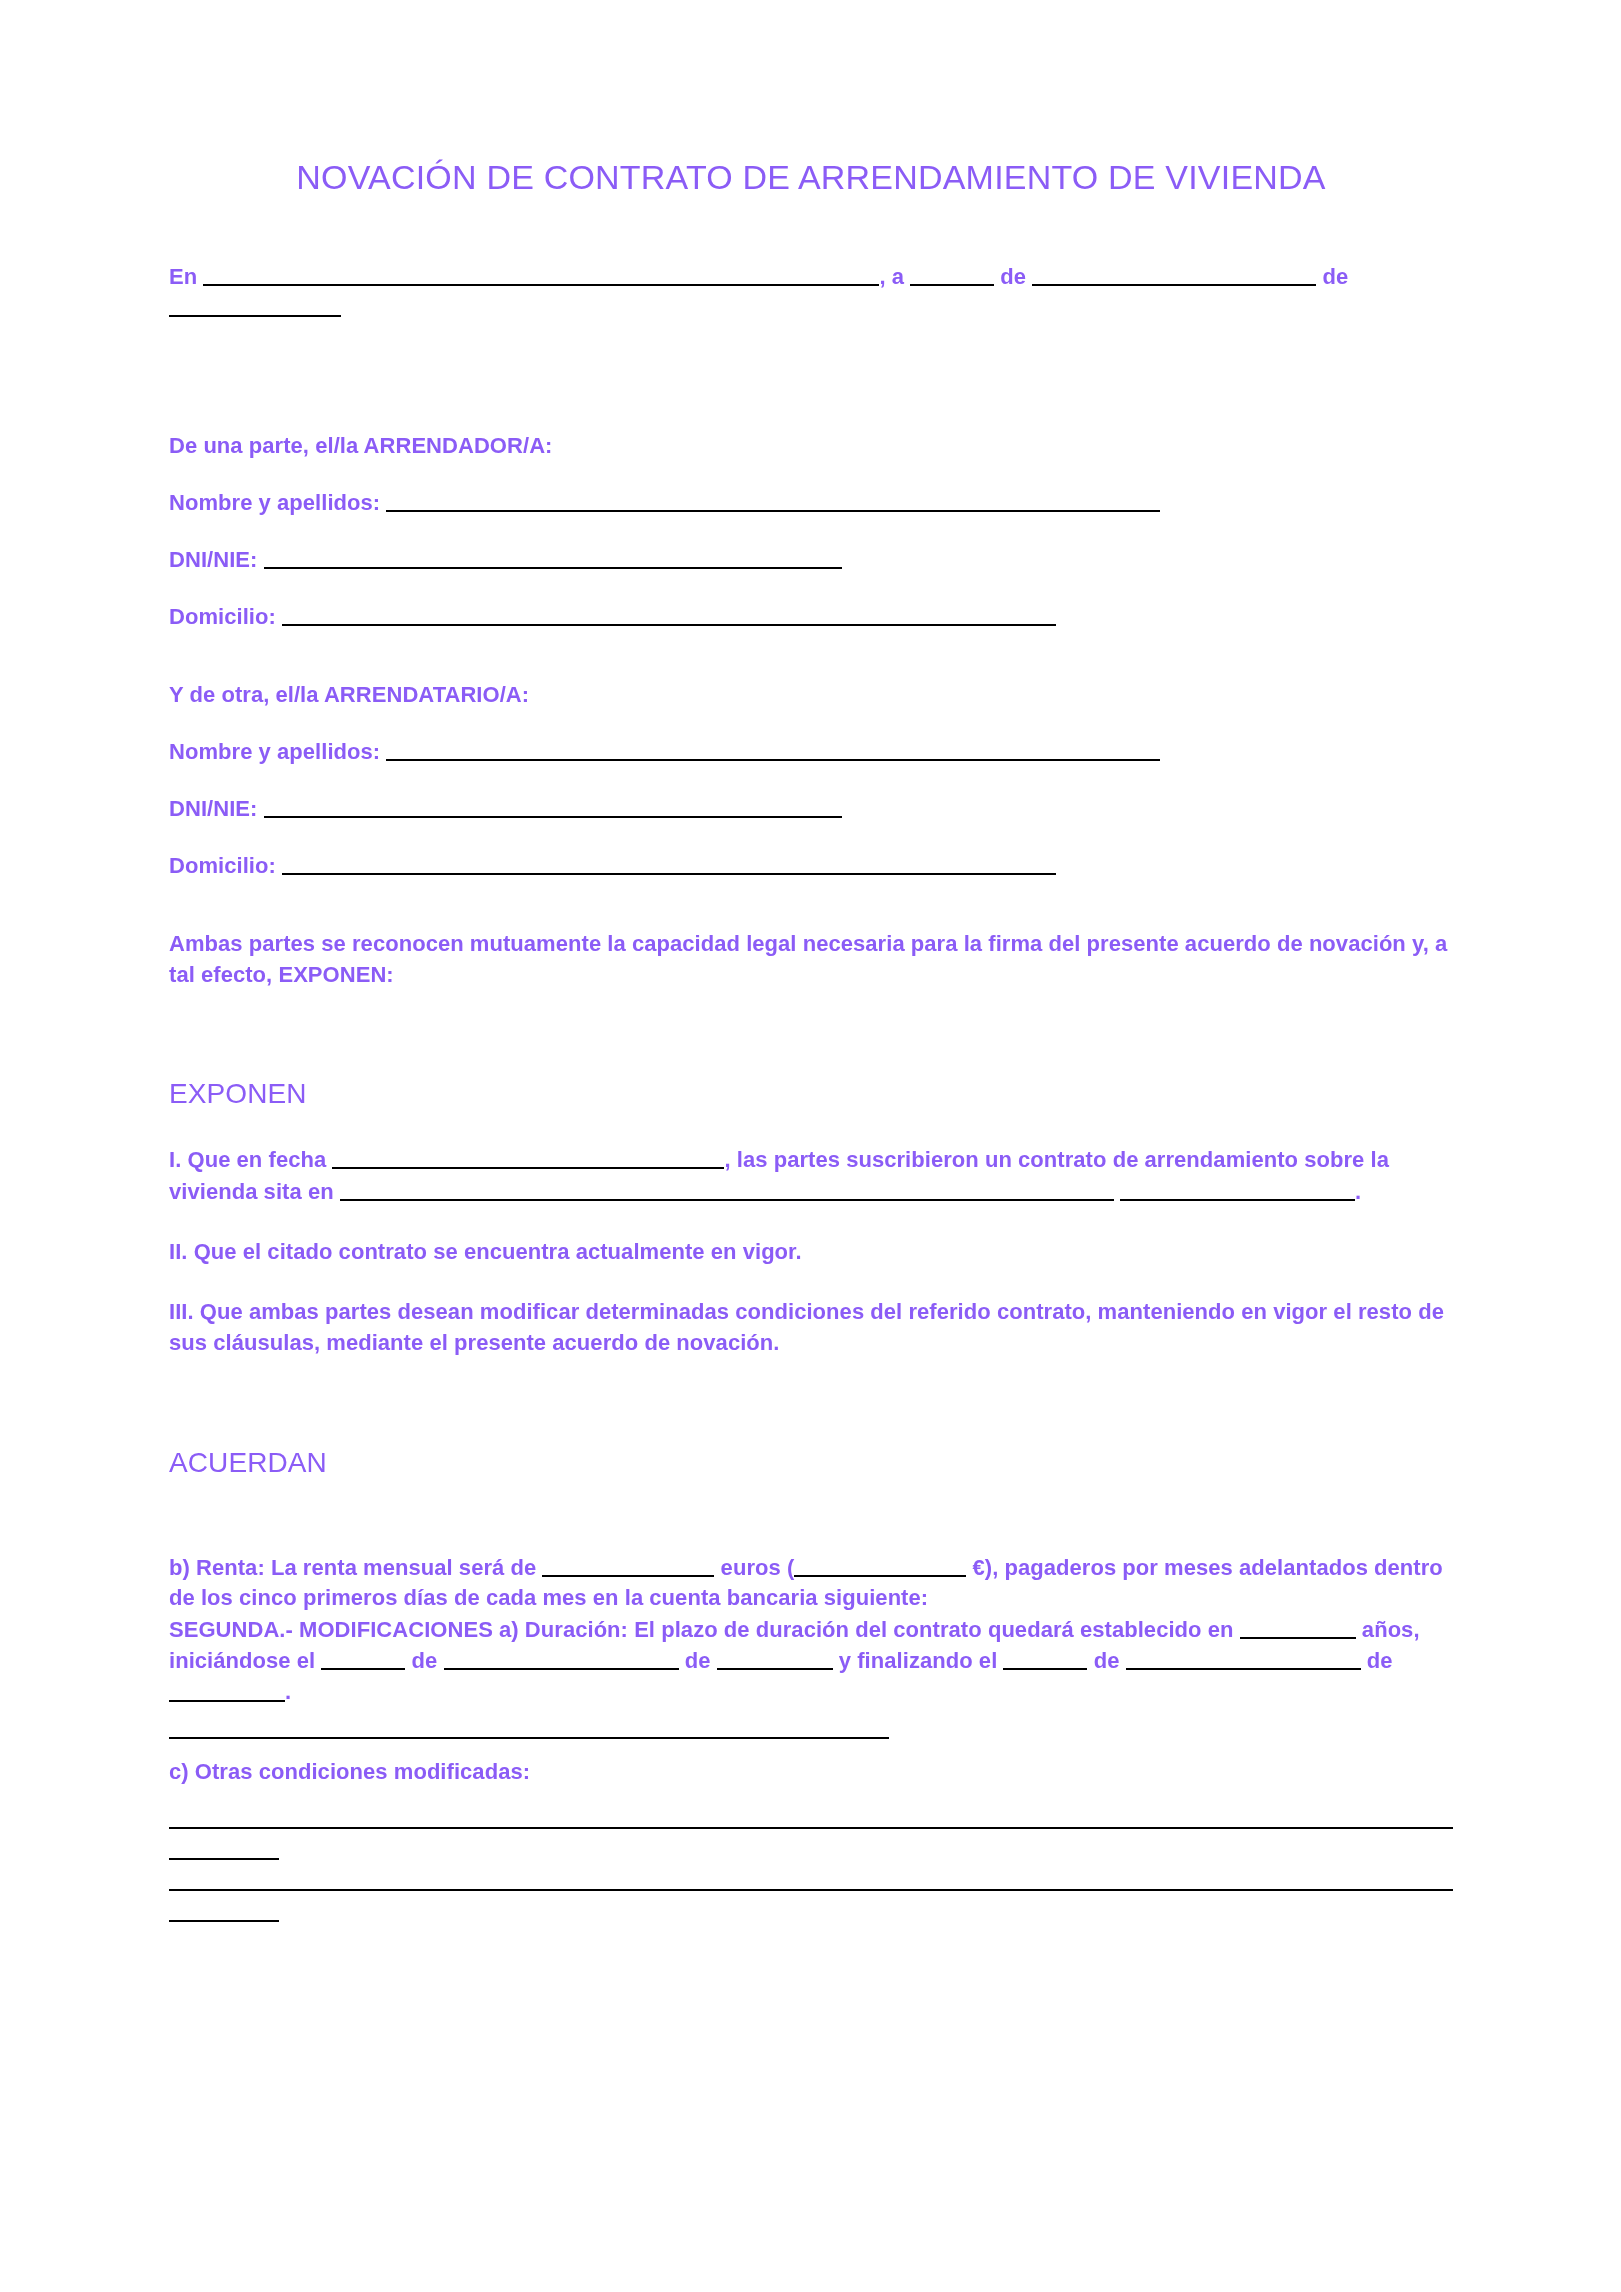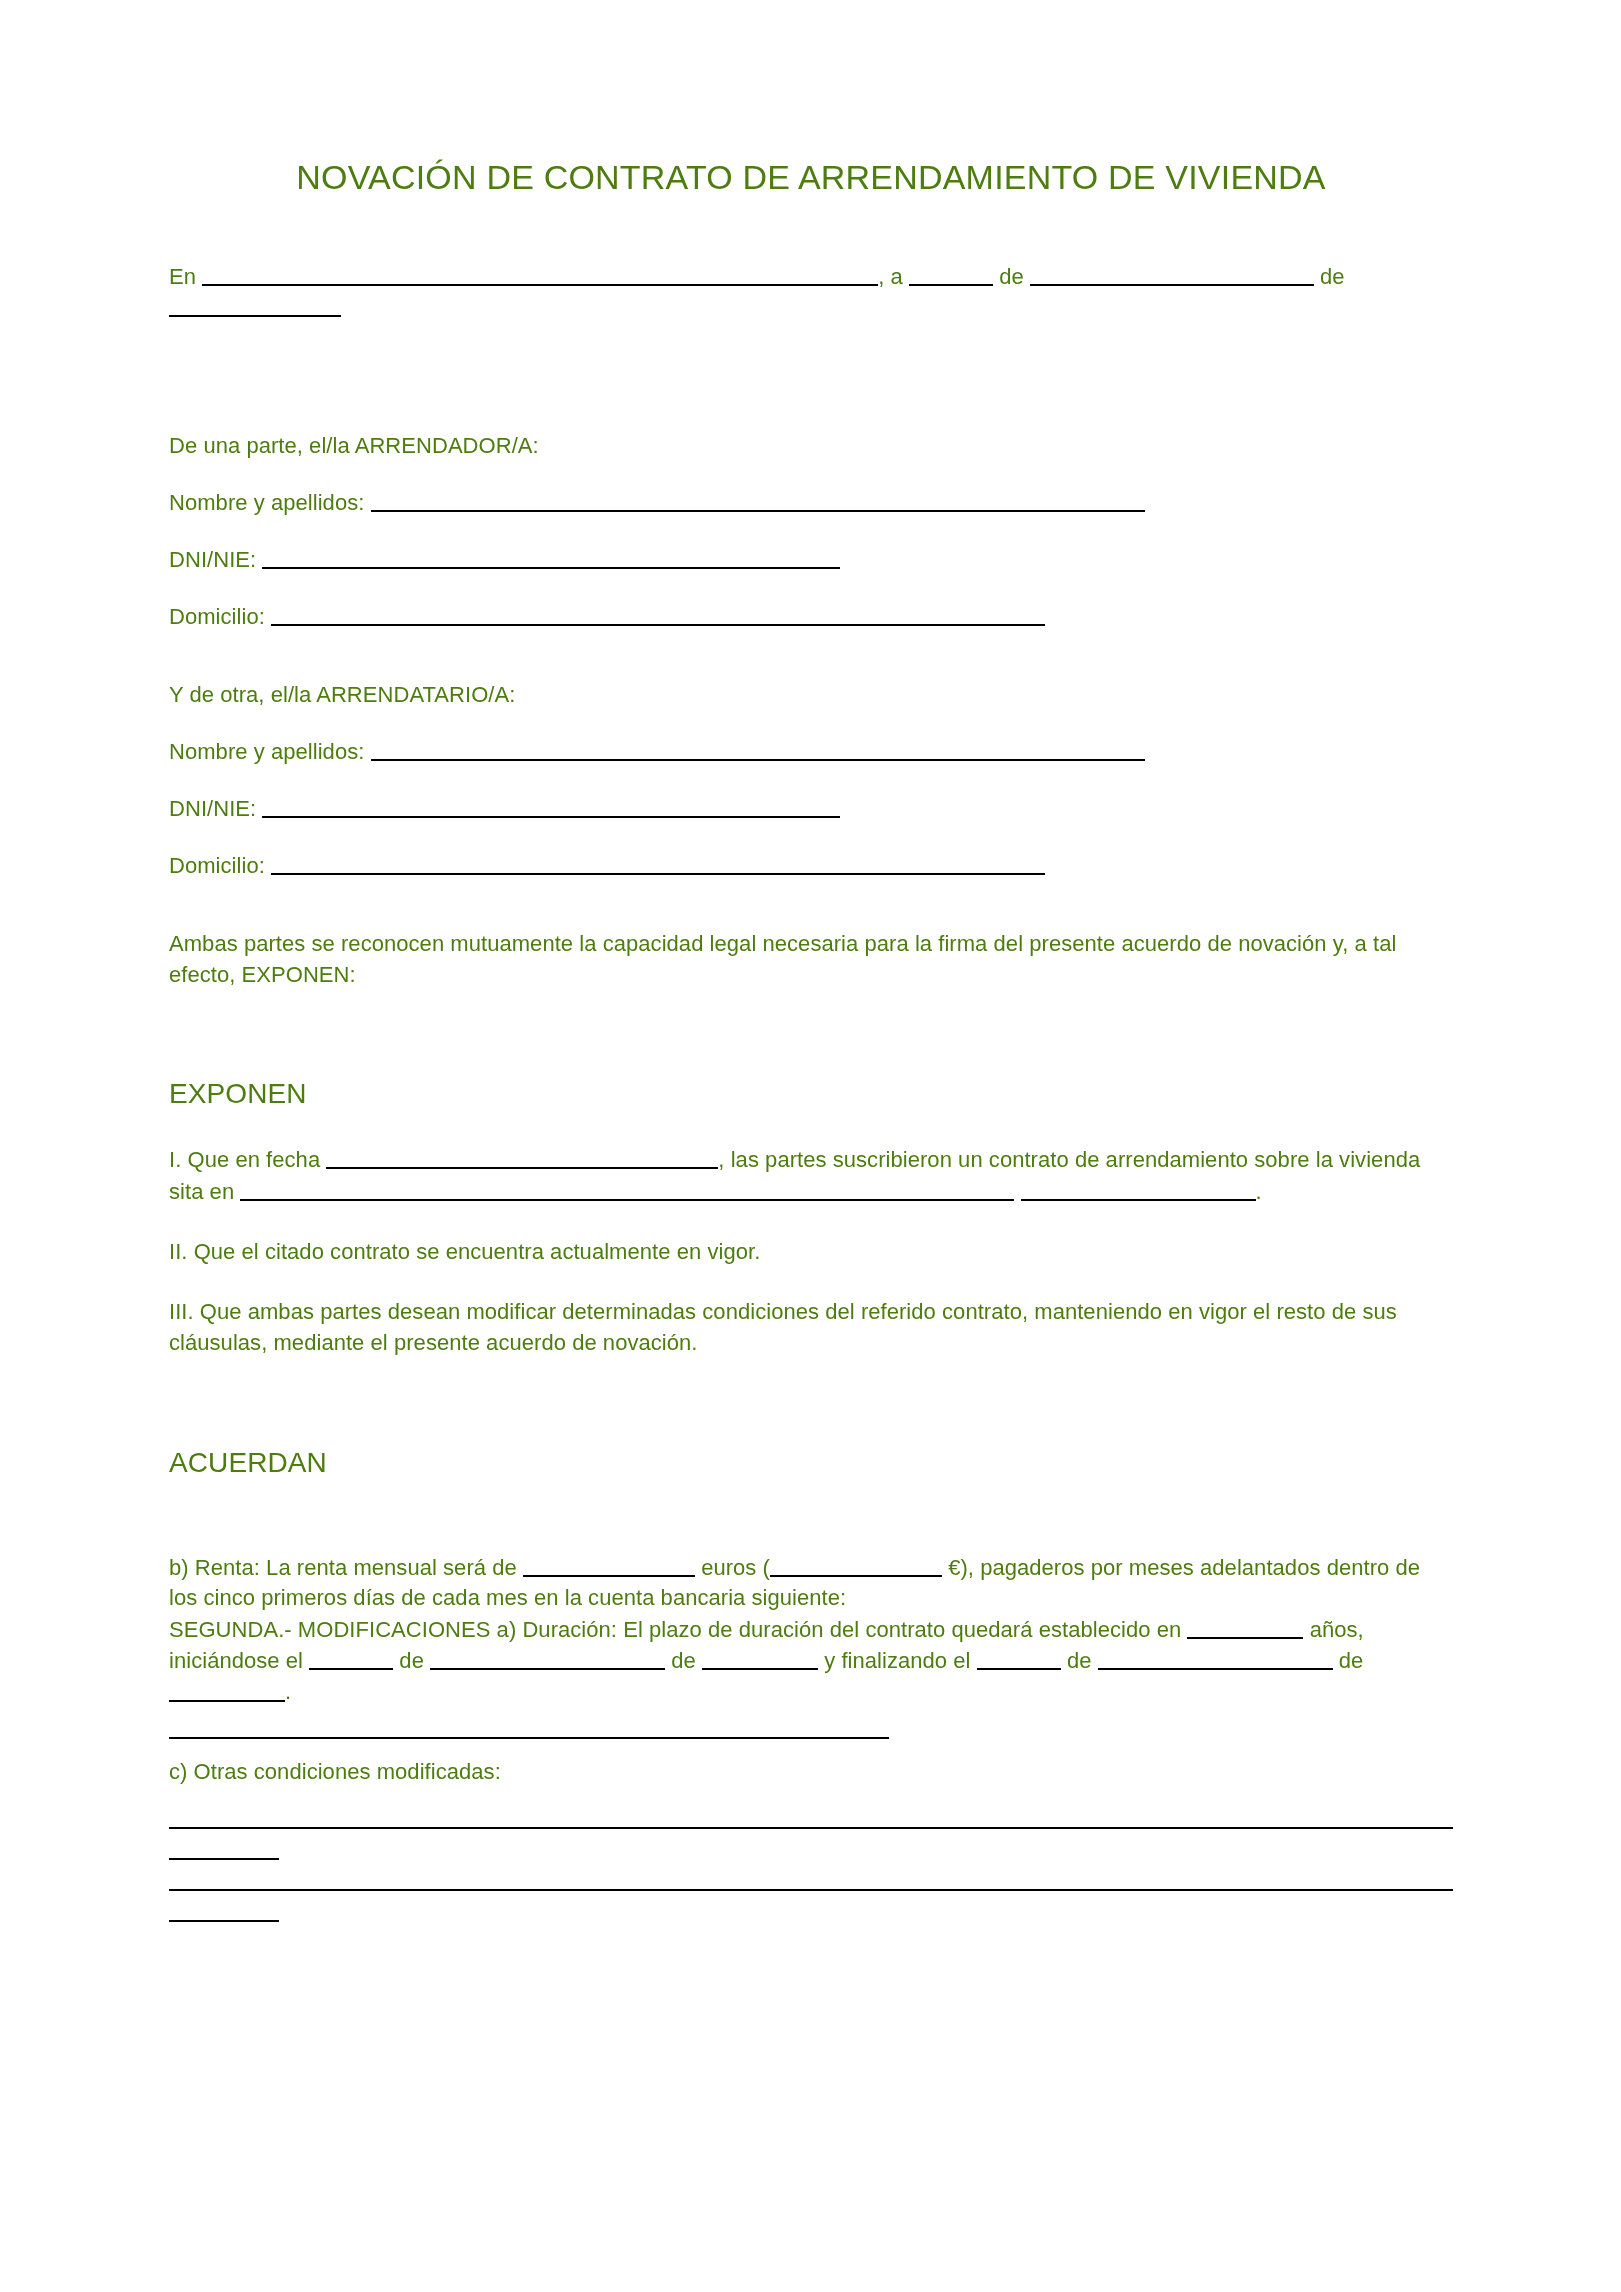--- a/index.html
+++ b/index.html
@@ -8,21 +8,21 @@
     background: #ffffff;
   }
   .page {
     position: relative;
     width: 1621px;
     height: 2293px;
     background: #ffffff;
     margin: 0 auto;
     overflow: hidden;
     font-family: "Liberation Sans", sans-serif;
-    color: #4d7c0f;
+    color: #8b5cf6;
     -webkit-font-smoothing: antialiased;
   }
   .content {
     position: absolute;
     left: 169px;
     top: 0;
     width: 1284px;
   }
 
   
@@ -41,21 +41,21 @@
     font-size: 28px;
     font-weight: 400;
     line-height: 1.25;
     margin: 0;
     letter-spacing: 0.1px;
   }
 
   
   .body-text {
     font-size: 22px;
-    font-weight: 400;
+    font-weight: 700;
     line-height: 1.42;
     margin: 0;
     letter-spacing: 0.05px;
     text-align: left;
   }
   .body-text.tight {
     line-height: 1.38;
   }
 
   

